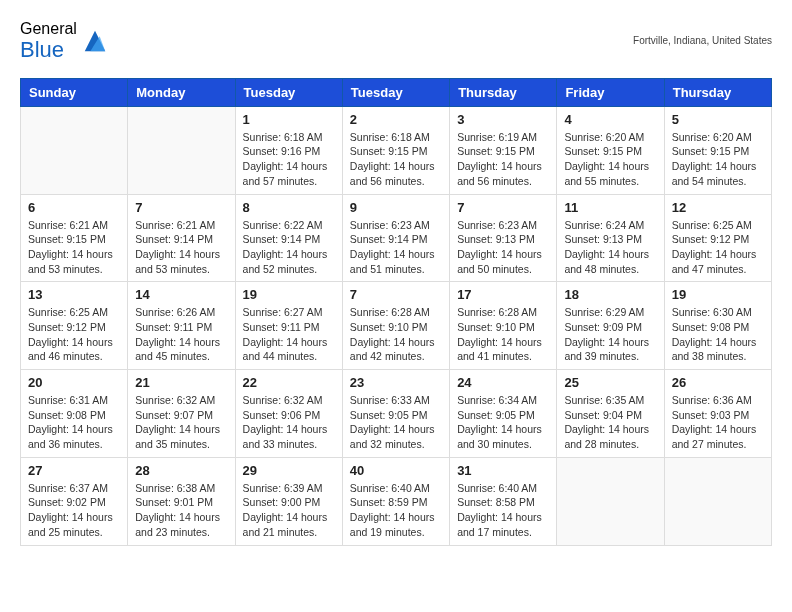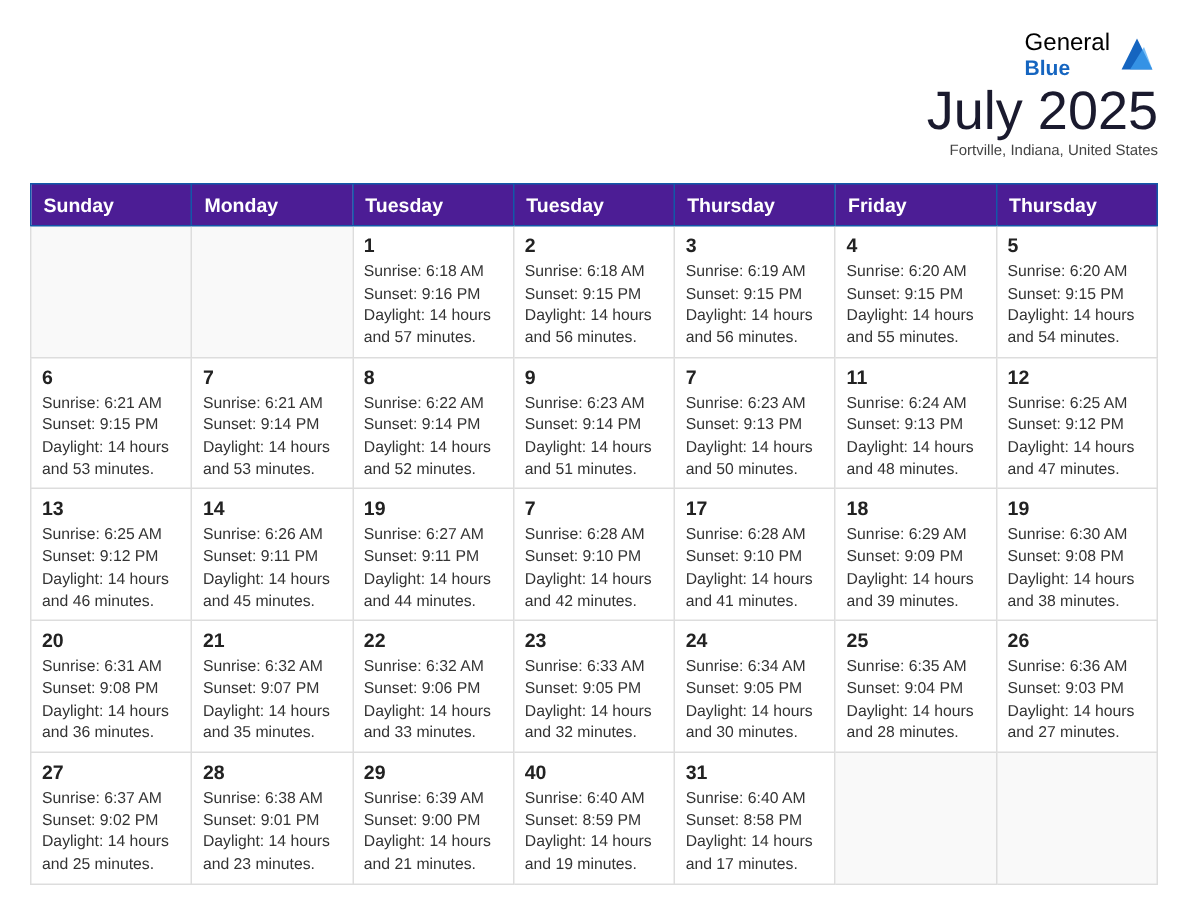--- a/index.html
+++ b/index.html
@@ -6,36 +6,35 @@
     body {
       font-family: Arial, sans-serif;
       background: #fff;
       width: 792px;
       min-height: 612px;
       padding: 20px;
     }
     .header {
       display: flex;
       justify-content: space-between;
-      align-items: flex-end;
+      align-items: center;
       margin-bottom: 16px;
-      flex-direction: column;
     }
     .logo {
       display: flex;
       align-items: center;
     }
     .logo-text {
       display: flex;
       flex-direction: column;
       line-height: 1.1;
     }
     .logo-blue {
-      font-size: 14px;
-      font-weight: bold;
+      font-size: 22px;
+      font-weight: normal;
       color: #1565c0;
     }
     .logo-icon {
       width: 28px;
       height: 28px;
       margin-left: 4px;
     }
     .title-section {
       text-align: right;
     }
@@ -47,21 +46,21 @@
     .location {
       font-size: 10px;
       color: #444;
     }
     .calendar {
       width: 100%;
       border-collapse: collapse;
       border: 1px solid #ccc;
     }
     .calendar th {
-      background-color: #4c1d95;
+      background-color: #1d4ed8;
       color: #fff;
       text-align: left;
       padding: 6px 8px;
       font-size: 13px;
       font-weight: bold;
       border: 1px solid #1258a8;
     }
     .calendar td {
       vertical-align: top;
       padding: 5px 7px;
@@ -96,21 +95,20 @@
     <div class="logo-text">
       <span>General</span>
       <span class="logo-blue">Blue</span>
     </div>
     <svg class="logo-icon" viewBox="0 0 30 30">
       <polygon points="4,26 15,4 26,26" fill="#1565c0"></polygon>
       <polygon points="10,26 20,10 26,26" fill="#42a5f5" opacity="0.7"></polygon>
     </svg>
   </div>
   <div class="title-section">
-    <div class="month-title">July 2025</div>
     <div class="location">Fortville, Indiana, United States</div>
   </div>
 </div>
 
 <table class="calendar">
   <thead>
     <tr>
     <th>Sunday</th>
         <th>Monday</th>
         <th>Tuesday</th>

